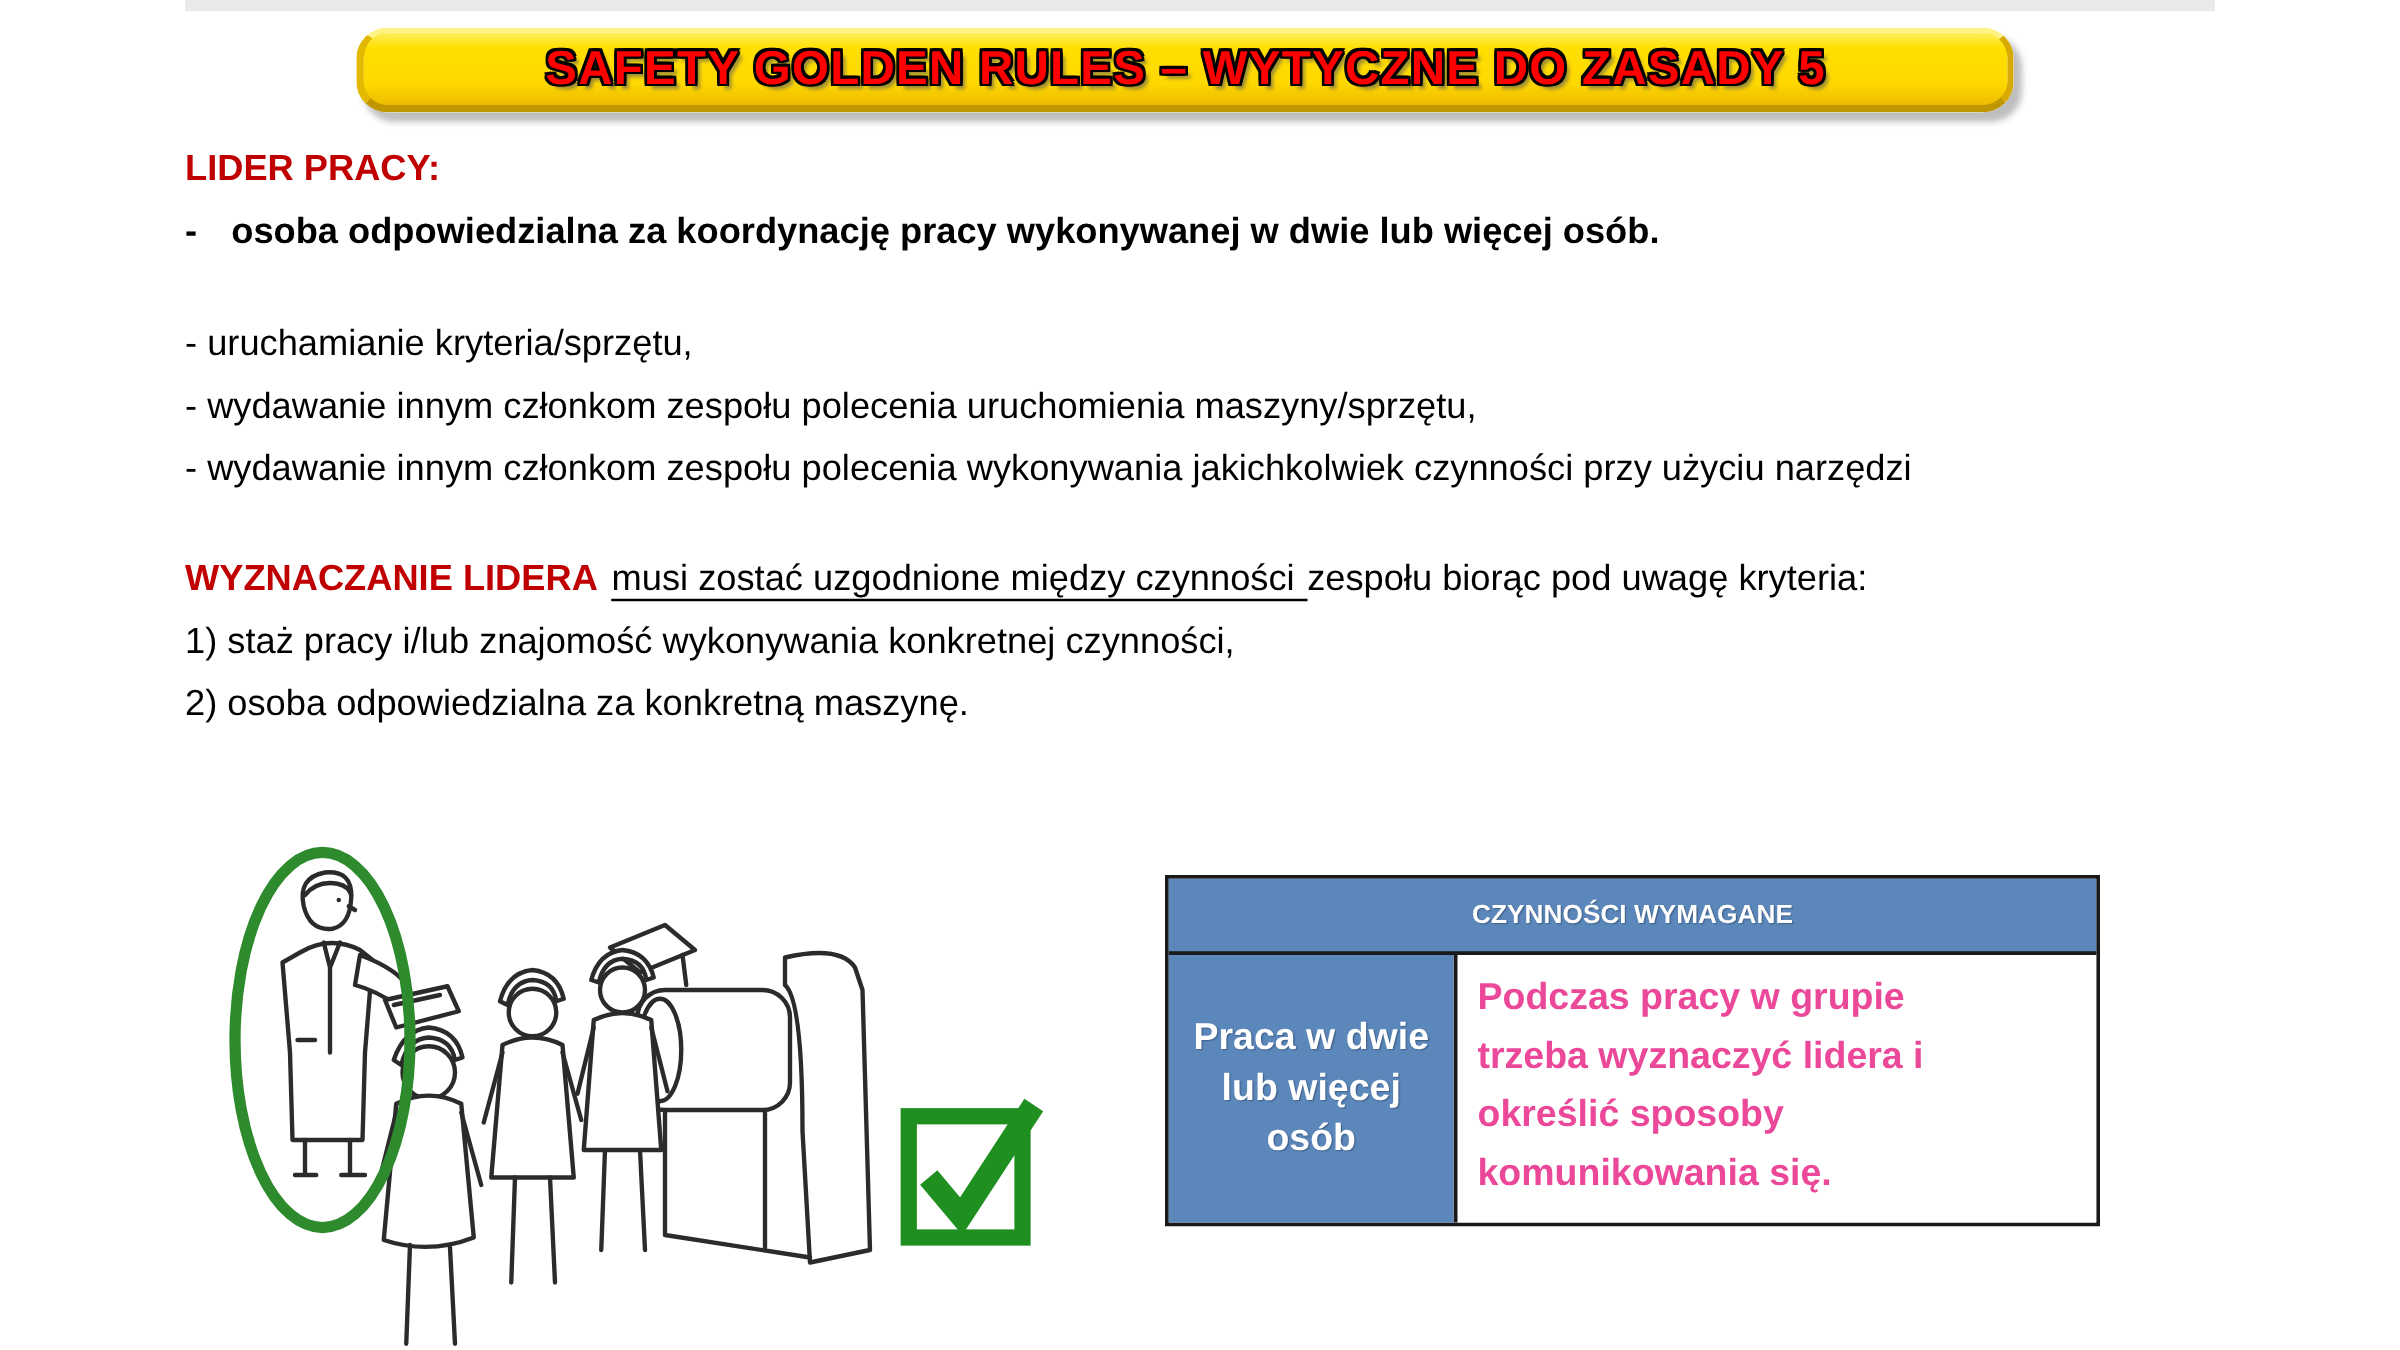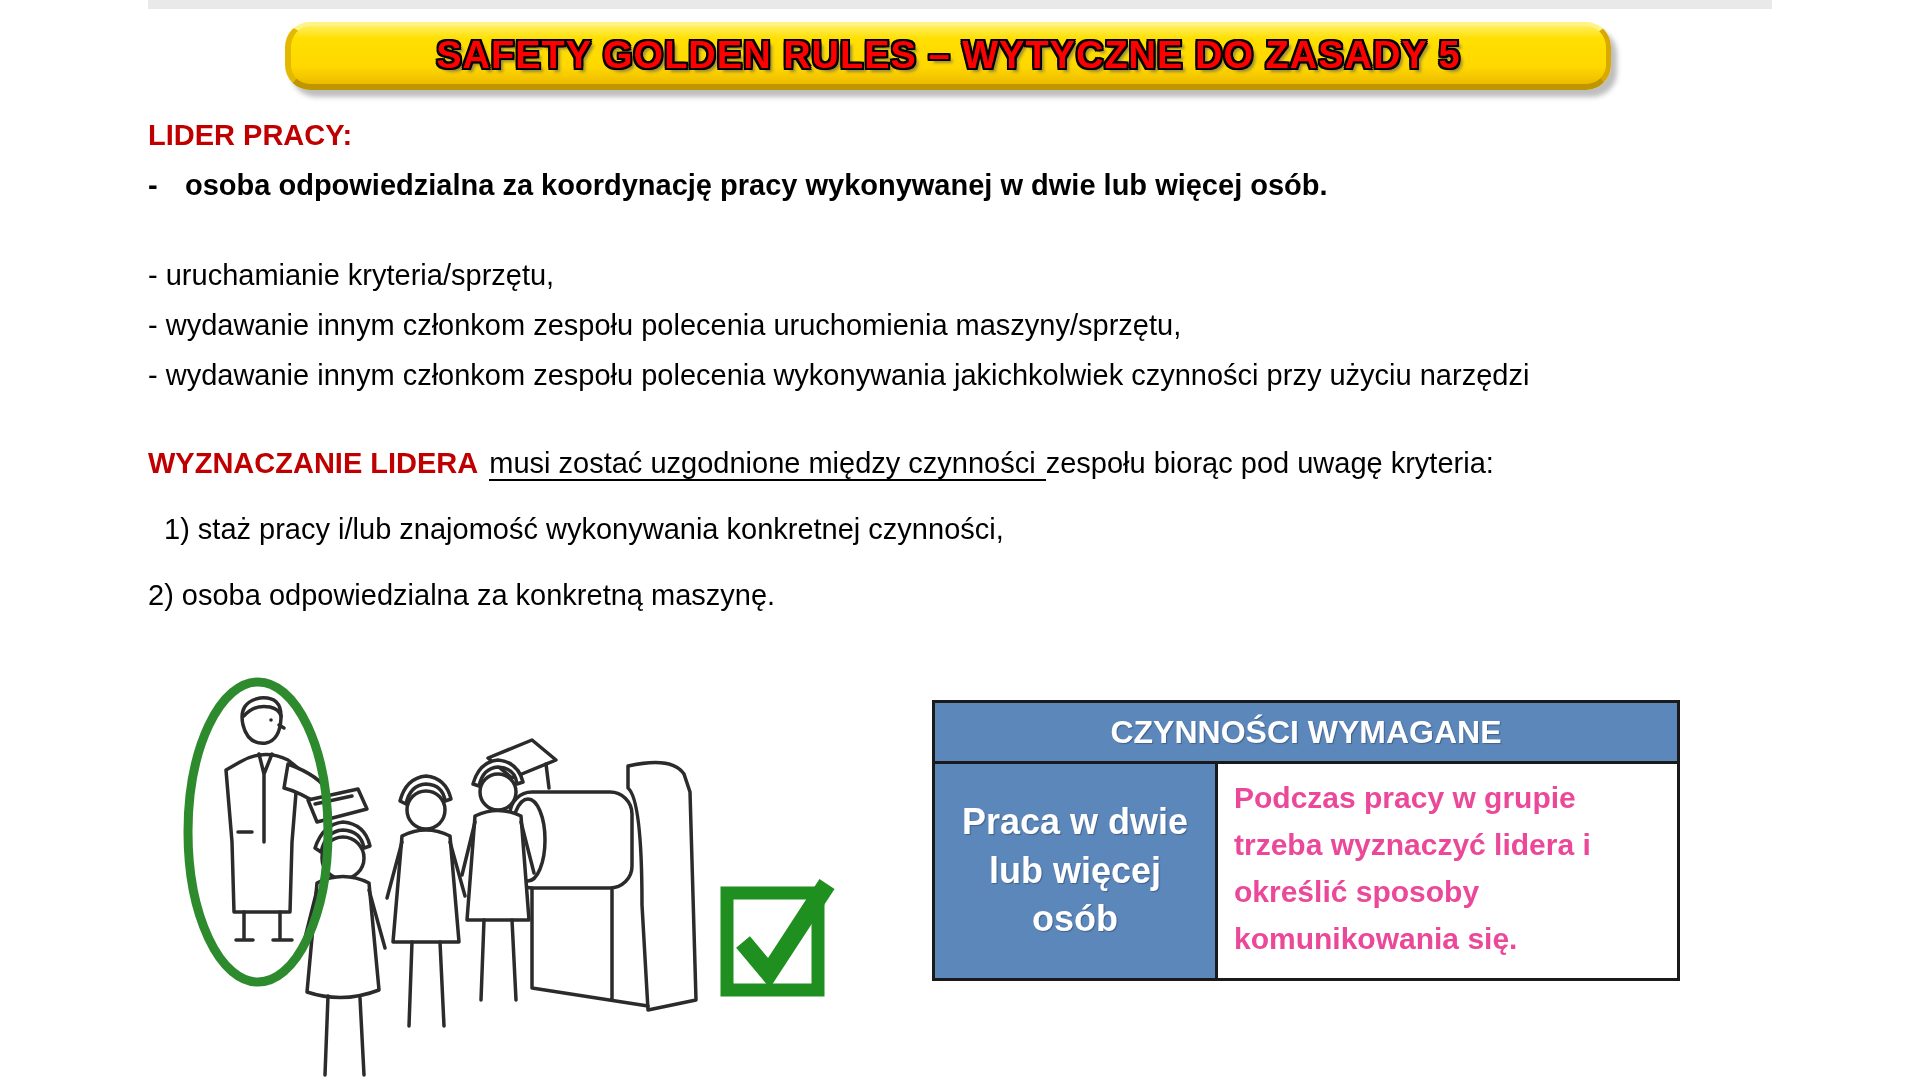--- a/index.html
+++ b/index.html
@@ -48,26 +48,26 @@
   }
   
   .checkbox-icon{position:absolute;left:714px;top:866px;width:122px;height:138px;}
   
   .req-table{
     position:absolute;left:932px;top:700px;width:748px;
     border:3px solid #1a1a1a;background:#fff;box-sizing:border-box;
   }
   .req-header{
     height:58px;background:#5B87BB;border-bottom:3px solid #1a1a1a;
-    color:#ffffff;font-weight:bold;font-size:32px;text-align:center;line-height:58px;
+    color:#ffffff;font-weight:bold;font-size:21px;text-align:center;line-height:58px;
     text-shadow:1px 1px 1px rgba(40,60,90,0.5);
   }
   .req-body{display:flex;align-items:stretch;}
   .req-label{
-    width:280px;background:#5B87BB;color:#ffffff;font-weight:bold;font-size:36px;
+    width:228px;background:#5B87BB;color:#ffffff;font-weight:bold;font-size:30px;
     display:flex;align-items:center;justify-content:center;text-align:center;
     padding:0 18px;box-sizing:border-box;line-height:1.35;
     text-shadow:1px 1px 1px rgba(40,60,90,0.5);
   }
   .req-value{
     flex:1;background:#ffffff;border-left:3px solid #1a1a1a;
     font-weight:bold;font-size:30px;line-height:47px;color:#ec4899;
     padding:10px 14px 16px 16px;
   }
   .req-value span{display:block;width:370px;}
@@ -89,21 +89,21 @@
 
     <div class="spacer40"></div>
 
     <p style="margin:0">- uruchamianie kryteria/sprzętu,</p>
     <p style="margin:0">- wydawanie innym członkom zespołu polecenia uruchomienia maszyny/sprzętu,</p>
     <p style="margin:0">- wydawanie innym członkom zespołu polecenia wykonywania jakichkolwiek czynności przy użyciu narzędzi</p>
 
     <div class="spacer38"></div>
 
     <p style="margin:0"><span class="red-heading">WYZNACZANIE LIDERA</span><span class="underlined">musi zostać uzgodnione między czynności</span><span>zespołu biorąc pod uwagę kryteria:</span></p>
-    <p style="margin:16px">1) staż pracy i/lub znajomość wykonywania konkretnej czynności,</p>
+    <p style="margin:0">1) staż pracy i/lub znajomość wykonywania konkretnej czynności,</p>
     <p style="margin:0">2) osoba odpowiedzialna za konkretną maszynę.</p>
   </div>
 
   <svg class="illustration" viewBox="0 0 570 410" fill="none" stroke="#2b2b2b" stroke-width="3.5" stroke-linejoin="round" stroke-linecap="round">
 
     <g>
       <path d="M308 88 L352 70 L376 90 L332 108 Z" fill="#fff"></path>
       <path d="M322 108 L328 126 M366 94 L369 118"></path>
       <rect x="330" y="122" width="122" height="96" rx="22" fill="#fff"></rect>
       <ellipse cx="348" cy="170" rx="17" ry="41"></ellipse>

